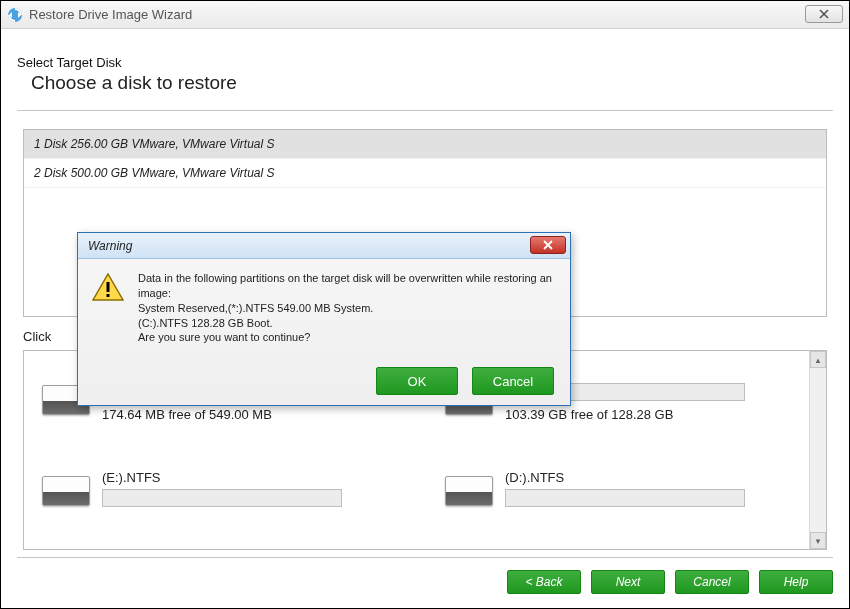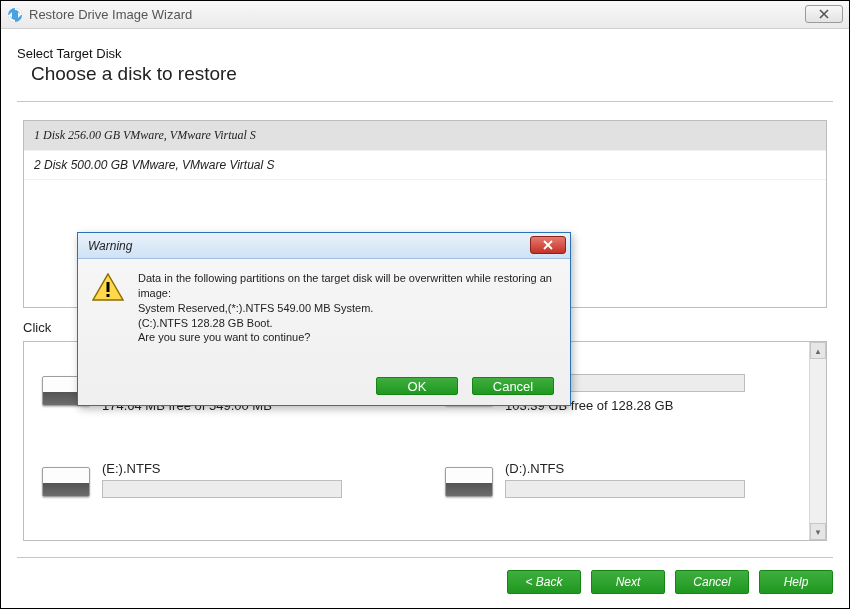--- a/index.html
+++ b/index.html
@@ -34,21 +34,21 @@
     .titlebar .close-btn {
       position: absolute; right: 6px; top: 4px;
       width: 38px; height: 18px;
       border: 1px solid #9a9a9a; border-radius: 3px;
       background: linear-gradient(#f7f7f7,#e3e3e3);
       display: flex; align-items: center; justify-content: center;
       color: #555; font-size: 11px;
     }
     
     .header {
-      padding: 17px 16px 10px 16px;
+      padding: 26px 16px 10px 16px;
       color: #111;
     }
     .header .h-title { font-size: 13px; }
     .header .h-sub { font-size: 19px; padding-left: 14px; margin-top: 2px; color:#222;}
     .hr {
       border: none; border-top: 1px solid #c5c5c5;
       margin: 6px 16px 0 16px;
     }
     
     .disk-list {
@@ -57,21 +57,21 @@
       background: #fff;
       height: 188px;
     }
     .disk-row {
       padding: 7px 10px;
       font-size: 12px; font-style: italic;
       color: #222;
       border-bottom: 1px solid #f0f0f0;
       cursor: default;
     }
-    .disk-row.selected { background: #e1e1e1; font-family: Liberation Serif, serif; }
+    .disk-row.selected { background: #e1e1e1; }
     
     .click-label { margin: 12px 0 0 22px; font-size: 13px; color:#222; }
     
     .partitions {
       margin: 6px 22px 0 22px;
       border: 1px solid #bdbdbd;
       height: 200px;
       position: relative;
       padding: 28px 18px 10px 18px;
       background: #fff;
@@ -139,21 +139,21 @@
     }
     .warning-icon {
       width: 32px; height: 28px; flex-shrink: 0; margin-top: 2px;
     }
     .dlg-text { line-height: 1.35; }
     .dlg-buttons {
       position: absolute; right: 16px; bottom: 10px;
       display: flex; gap: 14px;
     }
     .green-btn {
-      min-width: 82px; height: 18px;
+      min-width: 82px; height: 28px;
       background: linear-gradient(#3fae3f,#1f981f);
       border: 1px solid #138613; color: #fff;
       font-size: 13px; border-radius: 2px;
       display:flex; align-items:center; justify-content:center;
       cursor: pointer;
     }
     
     .bottom-hr {
       position: absolute; left: 16px; right: 16px; bottom: 50px;
       border: none; border-top: 1px solid #c5c5c5;

